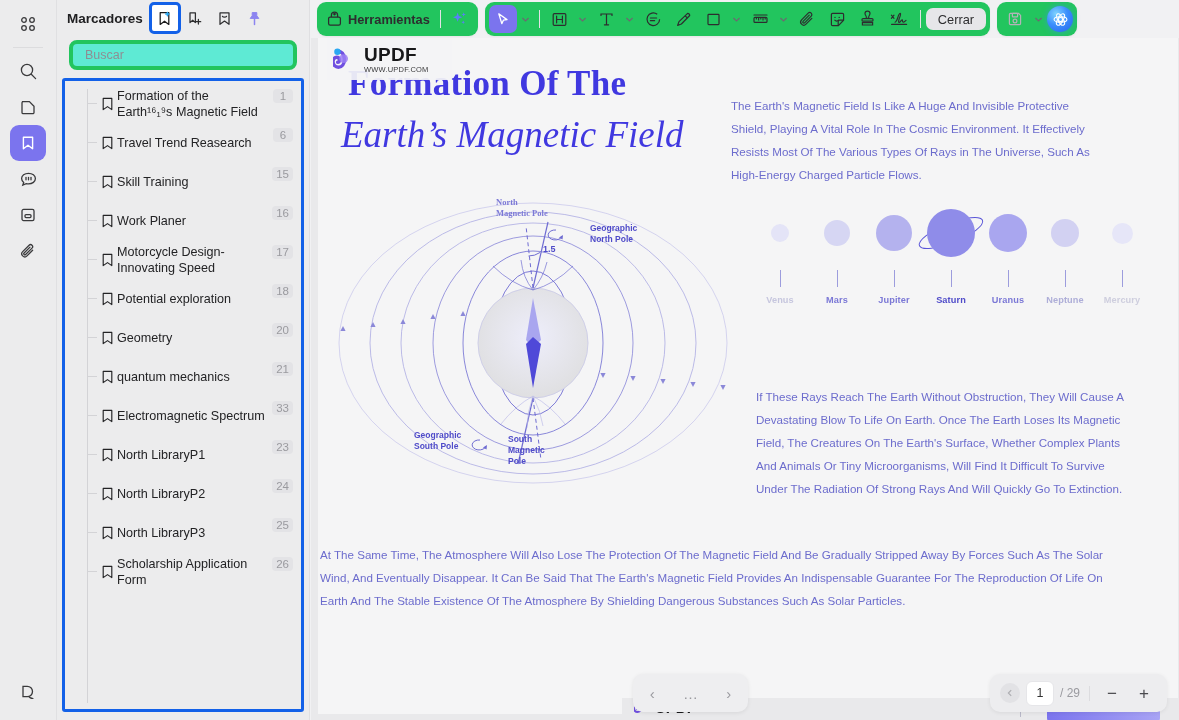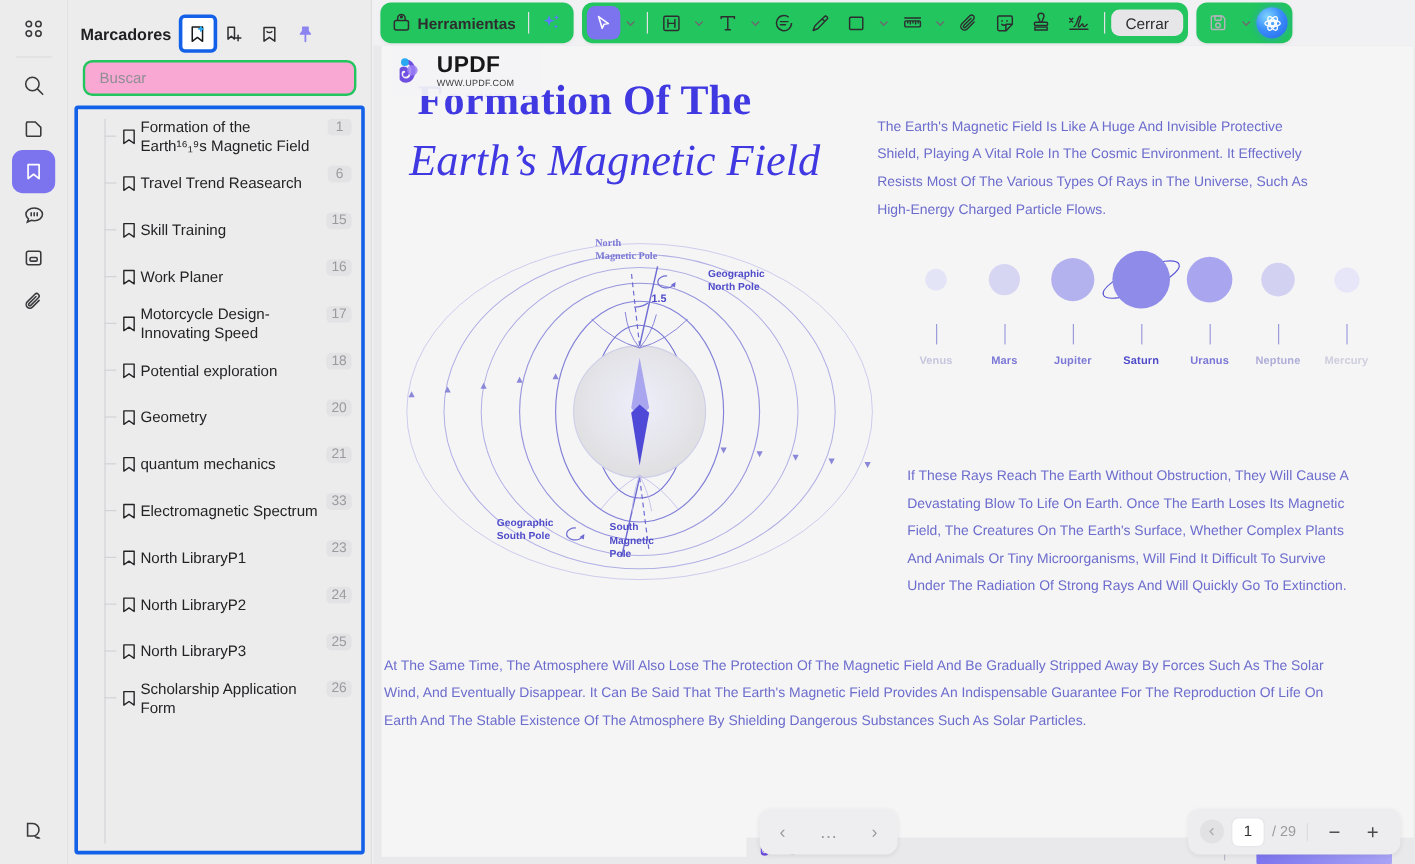--- a/index.html
+++ b/index.html
@@ -29,37 +29,37 @@
   .rail-spacer { flex:1 1 auto; }
 
   
   .panel {
     position:absolute; left:57px; top:0; width:253px; height:720px;
     background:#ececed; border-right:1px solid #dfdfe1;
     display:flex; flex-direction:column;
   }
   .panel-head {
     height:36px; display:flex; align-items:center; padding:0 8px 0 10px; gap:0;
-    margin-top:10px;
+    margin-top:0;
   }
   .panel-title { font-size:13.5px; font-weight:bold; color:#202022; white-space:nowrap; }
   .panel-head-tools { display:flex; align-items:center; gap:2px; margin-left:8px; }
   .tool-ico {
     width:28px; height:28px; border-radius:6px;
     display:flex; align-items:center; justify-content:center;
     color:#2e2e30; cursor:pointer; position:relative;
   }
   .tool-ico.boxed {
     outline:3px solid #1361e8; outline-offset:-1px; border-radius:3px;
     background:#fff;
   }
 
   .search-wrap { padding:4px 12px 8px 12px; }
   .search-box {
-    height:30px; background:#f9a8d4; border:2px solid #22c55e;
+    height:30px; background:#5eead4; border:4px solid #22c55e;
     border-radius:8px; display:flex; align-items:center; padding:0 12px;
   }
   .search-box input {
     border:0; outline:0; background:transparent; width:100%;
     font-family:inherit; font-size:12.5px; color:#303032;
   }
   .search-box input::placeholder { color:#8e8e93; }
 
   .bm-list-frame {
     margin:0 5px 8px 5px; flex:1 1 auto;

